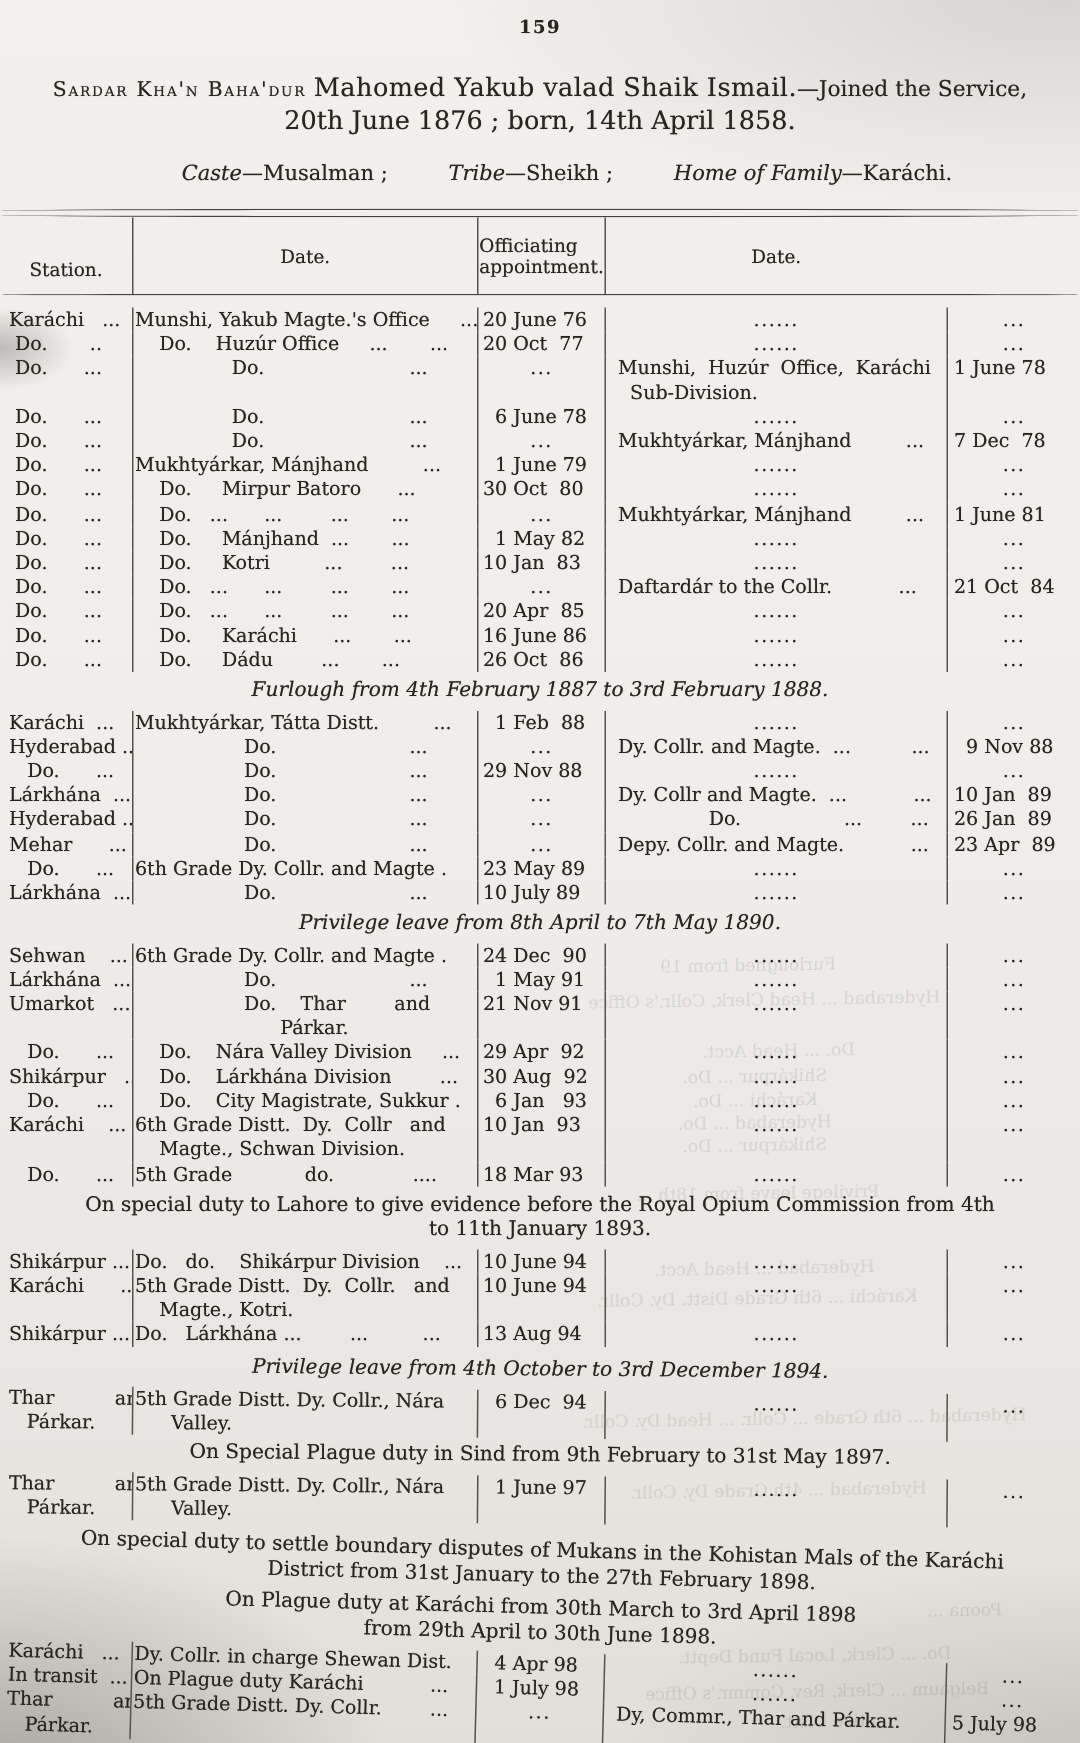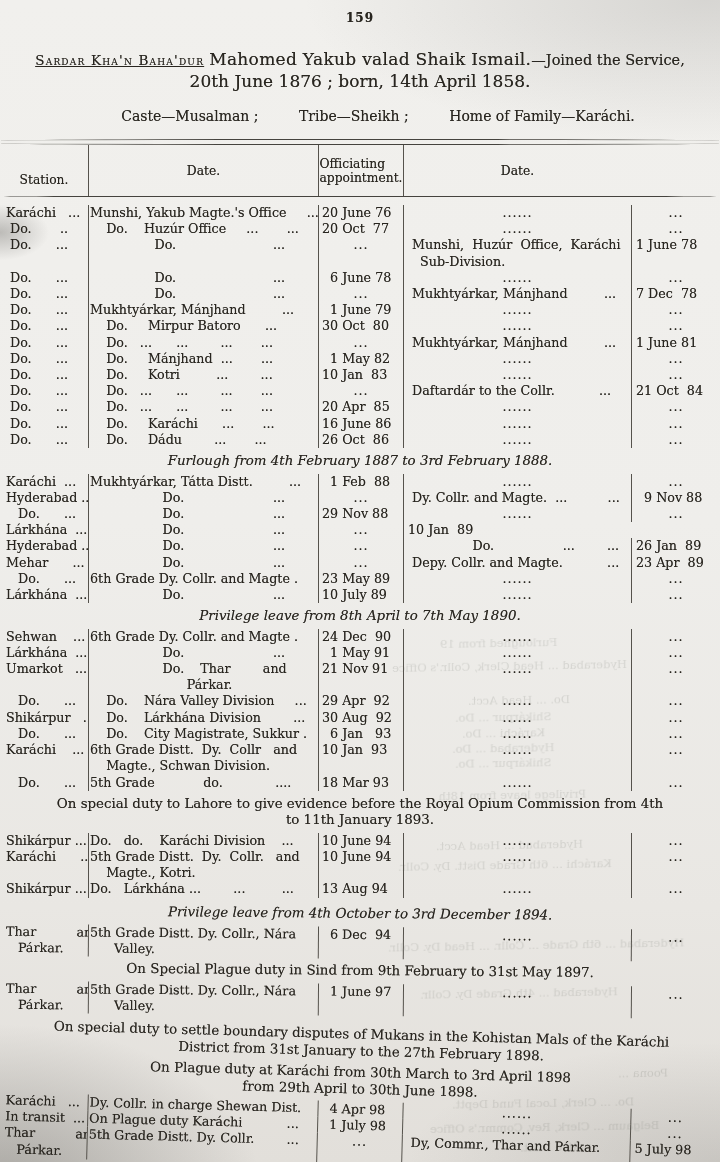--- a/index.html
+++ b/index.html
@@ -21,26 +21,26 @@
   .ink{text-shadow:0 0 0.5px rgba(30,28,22,0.55);}
 
   
   .pageno{
     text-align:center;font-size:12px;font-weight:bold;
     letter-spacing:1px;padding-top:11px;
   }
   .title-line1{
     text-align:center;margin-top:24px;line-height:20px;white-space:nowrap;
   }
-  .title-prefix{font-variant:small-caps;font-size:13.5px;letter-spacing:1.2px;text-decoration:underline;}
+  .title-prefix{font-variant:small-caps;font-size:13.5px;letter-spacing:1.2px;}
   .title-name{font-weight:normal;font-size:17px;letter-spacing:0.3px;}
   .title-suffix{font-size:14.5px;}
   .title-line2{text-align:center;font-size:17px;margin-top:1px;}
   .caste-line{text-align:center;font-size:14px;margin-top:17px;}
-  .caste-line .it{margin-left:36px;}
+  .caste-line .it{font-style:italic;margin-left:36px;}
 
   
   .rule-double{
     height:4px;margin:15px 1px 0 1px;
     border-top:1.4px solid #45433e;border-bottom:1.2px solid #45433e;
     border-radius:100%/3px;
   }
   .rule-single{border-top:1.4px solid #45433e;margin:0 1px;border-radius:100%/3px;}
 
   
@@ -255,20 +255,21 @@
             <div class="cell station-cell">   Do.      ...</div>
             <div class="cell substantive-cell">                  Do.                      ...</div>
             <div class="cell date-cell">29 Nov 88</div>
             <div class="cell officiating-cell dots">......</div>
             <div class="cell date2-cell dots">...</div>
           </div>
           <div class="trow">
             <div class="cell station-cell">Lárkhána  ...</div>
             <div class="cell substantive-cell">                  Do.                      ...</div>
             <div class="cell date-cell dots">...</div>
+            <div class="cell officiating-cell">Dy. Collr and Magte.  ...           ...</div>
             <div class="cell date2-cell">10 Jan  89</div>
           </div>
           <div class="trow">
             <div class="cell station-cell">Hyderabad ...</div>
             <div class="cell substantive-cell">                  Do.                      ...</div>
             <div class="cell date-cell dots">...</div>
             <div class="cell officiating-cell">               Do.                 ...        ...</div>
             <div class="cell date2-cell">26 Jan  89</div>
           </div>
           <div class="trow">
@@ -352,21 +353,21 @@
             <div class="cell date-cell">18 Mar 93</div>
             <div class="cell officiating-cell dots">......</div>
             <div class="cell date2-cell dots">...</div>
           </div>
         </div>
         <div class="section">
           <div class="note roman">On special duty to Lahore to give evidence before the Royal Opium Commission from 4th
 to 11th January 1893.</div>
           <div class="trow">
             <div class="cell station-cell">Shikárpur ...</div>
-            <div class="cell substantive-cell">Do.   do.    Karáchi Division    ...</div>
+            <div class="cell substantive-cell">Do.   do.    Shikárpur Division    ...</div>
             <div class="cell date-cell">10 June 94</div>
             <div class="cell officiating-cell dots">......</div>
             <div class="cell date2-cell dots">...</div>
           </div>
           <div class="trow">
             <div class="cell station-cell">Karáchi      ...</div>
             <div class="cell substantive-cell">5th Grade Distt.  Dy.  Collr.   and
     Magte., Kotri.</div>
             <div class="cell date-cell">10 June 94</div>
             <div class="cell officiating-cell dots">......</div>

